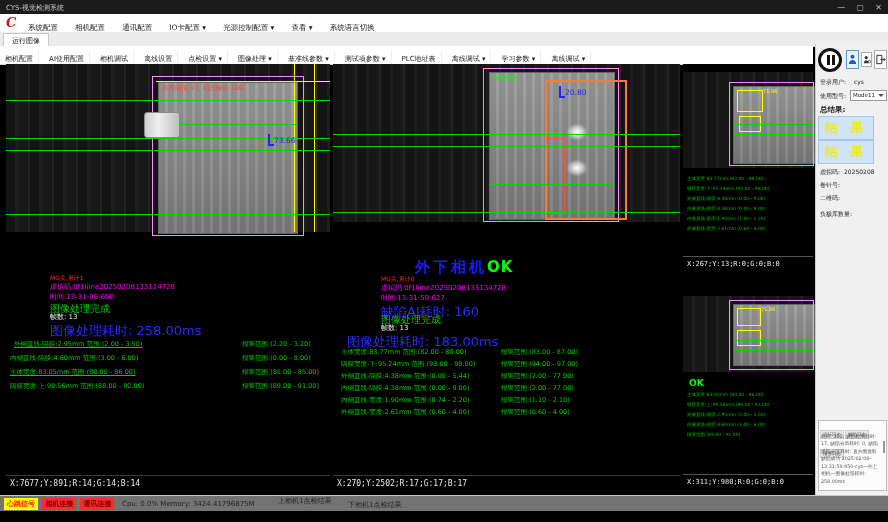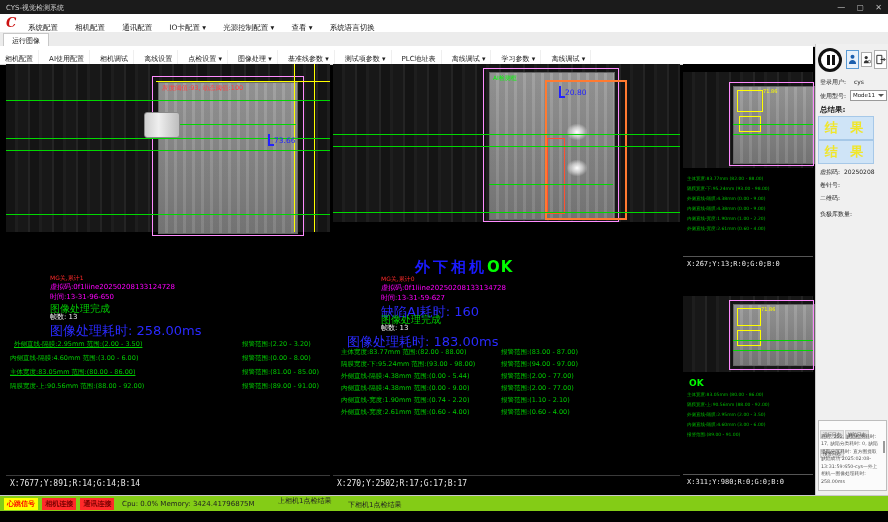--- a/index.html
+++ b/index.html
@@ -61,21 +61,21 @@
   .smallbtn.sel{border:1px solid #5a9bd5;background:#e7f1fb;}
   .combo{position:absolute;background:#fff;border:1px solid #9a9a9a;font-size:5.5px;color:#222;
          padding:1px 2px;box-sizing:border-box;}
   .combo .arr{position:absolute;right:2px;top:3px;width:0;height:0;border-left:3px solid transparent;
               border-right:3px solid transparent;border-top:3px solid #555;}
   #logbox{position:absolute;left:2px;top:376px;width:69px;height:71px;background:#fbfbfb;border:1px solid #bdbdbd;box-sizing:border-box;}
   .logtab{display:inline-block;font-size:4.5px;color:#333;background:#e6e6e6;border:1px solid #cfcfcf;
           padding:1px 2px;margin:1px 0 0 1px;}
   #logtext{position:absolute;left:2px;top:12px;width:60px;font-size:4.8px;color:#555;line-height:1.55;}
   
-  #statusbar{top:495px;height:16px;background:#84cc16;border-top:1px solid #c9c9c9;font-size:7px;color:#222;}
+  #statusbar{top:495px;height:16px;background:#737373;border-top:1px solid #c9c9c9;font-size:7px;color:#222;}
   .badge{display:inline-block;font-size:7px;font-weight:bold;padding:1px 3px;margin:2px 1px 0 1px;}
   #bottomstrip{top:511px;height:11px;background:#000;}
   .winctl{font-size:8px;color:#bdbdbd;margin-left:9px;}
   .connector{position:absolute;background:linear-gradient(90deg,#cfcfcf,#efefef 40%,#bdbdbd);border:1px solid #8a8a8a;border-radius:3px;}
 </style>
 </head>
 <body>
 
 <div id="screen">
 

